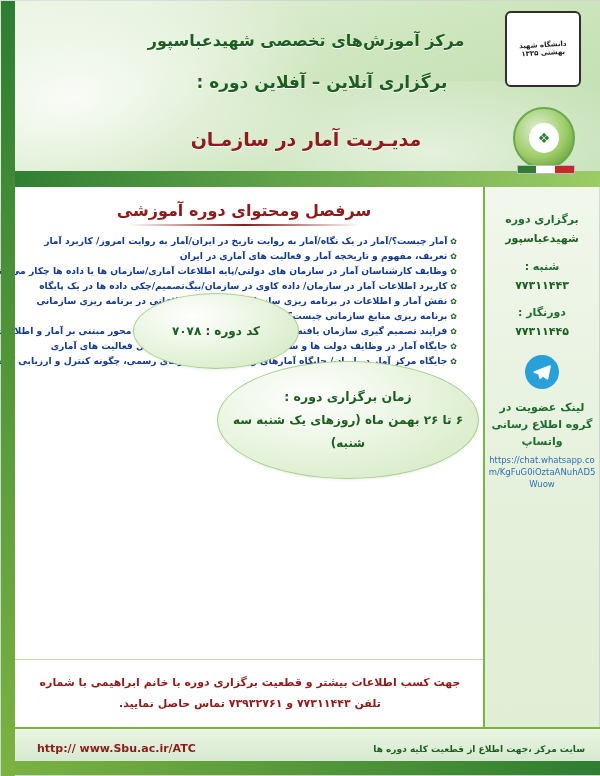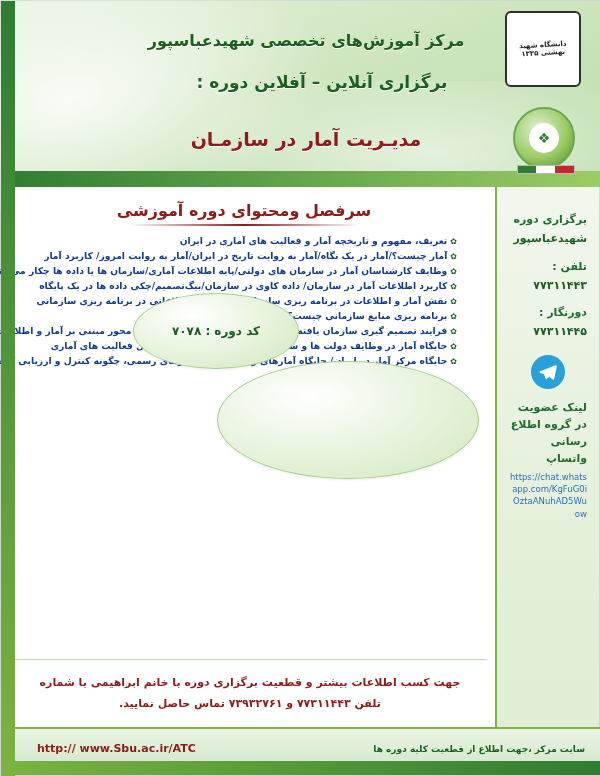--- a/index.html
+++ b/index.html
@@ -40,26 +40,26 @@
     pointer-events:none;
   }
   .header-swoosh2{
     position:absolute;left:120px;top:80px;width:520px;height:180px;
     background:radial-gradient(ellipse at 60% 40%, rgba(255,255,255,.55) 0%, rgba(255,255,255,0) 60%);
     pointer-events:none;
   }
 
   
   .sidebar{
-    position:absolute;right:0;top:186px;width:104px;height:576px;
+    position:absolute;right:0;top:186px;width:116px;height:576px;
     background:linear-gradient(180deg,#f1f7ec 0%,#e4f0da 60%,#dfeed4 100%);
     border-left:2px solid #7cb342;
     box-sizing:border-box;
-    padding:14px 12px;
-    text-align:right;
+    padding:14px 0;
+    text-align:center;
   }
   .sb-label{
     color:#1f6b2f;font-weight:bold;font-size:11px;line-height:1.55;margin-top:10px;
   }
   .sb-value{
     color:#1b5e20;font-weight:bold;font-size:11px;line-height:1.5;margin-top:3px;
   }
   .sb-link{
     color:#2f6fb5;font-size:8.5px;line-height:1.45;word-break:break-all;
     direction:ltr;margin-top:4px;
@@ -212,51 +212,53 @@
   <div class="h-center">
     <div class="h1">مرکز آموزش‌های تخصصی شهیدعباسپور</div>
     <div class="h2">برگزاری آنلاین – آفلاین دوره :</div>
     <div class="h3">مدیـریت آمار در سازمـان</div>
   </div>
 
   <div class="content">
     <div class="section-title">سرفصل ومحتوای دوره آموزشی</div>
     <div class="title-rule"></div>
     <ul class="topics">
+      <li>آمار چیست؟/آمار در یک نگاه/آمار به روایت تاریخ در ایران/آمار به روایت امروز/ کاربرد آمار</li>
       <li>تعریف، مفهوم و تاریخچه آمار و فعالیت های آماری در ایران</li>
-      <li>آمار چیست؟/آمار در یک نگاه/آمار به روایت تاریخ در ایران/آمار به روایت امروز/ کاربرد آمار</li>
       <li>وظایف کارشناسان آمار در سازمان های دولتی/پایه اطلاعات آماری/سازمان ها یا داده ها چکار می کنند؟</li>
       <li>کاربرد اطلاعات آمار در سازمان/ داده کاوی در سازمان/بیگ‌تصمیم/چکی داده ها در یک پایگاه</li>
       <li>نقش آمار و اطلاعات در برنامه ریزی سازمان/نقش منابع اطلاعاتی در برنامه ریزی سازمانی</li>
       <li>برنامه ریزی منابع سازمانی چیست؟ نقش آمار در برنامه ریزی ERP</li>
       <li>فرایند تصمیم گیری سازمان یافته بر پایه آمار و اطلاعات/جامعه دانایی محور مبتنی بر آمار و اطلاعات</li>
       <li>جایگاه آمار در وظایف دولت ها و سازمان ها(( وظایف دولت در مقابل فعالیت های آماری</li>
       <li>جایگاه مرکز آمار در ایران/ جایگاه آمارهای رسمی/ تولید آمارهای رسمی، چگونه کنترل و ارزیابی کیفی می شوند؟</li>
     </ul>
   </div>
 
   <div class="bubble bubble-code">کد دوره : ۷۰۷۸</div>
 
   <div class="bubble bubble-time">
     <div>
+      <span class="bt1">زمان برگزاری دوره :</span>
+      <span class="bt2">۶ تا ۲۶ بهمن ماه (روزهای یک شنبه سه شنبه)</span>
     </div>
   </div>
 
   <div class="content-divider"></div>
 
   <div class="footer-note">
     <div>جهت کسب اطلاعات بیشتر و قطعیت برگزاری دوره با خانم ابراهیمی با شماره</div>
     <div>تلفن ۷۷۳۱۱۴۴۳ و ۷۳۹۳۲۷۶۱ تماس حاصل نمایید.</div>
   </div>
 
   <div class="sidebar">
     <div class="sb-label">برگزاری دوره</div>
     <div class="sb-value">شهیدعباسپور</div>
 
-    <div class="sb-label">تلفن :</div>
+    <div class="sb-label">شنبه :</div>
     <div class="sb-value">۷۷۳۱۱۴۴۳</div>
 
     <div class="sb-label">دورنگار :</div>
     <div class="sb-value">۷۷۳۱۱۴۴۵</div>
 
     <div class="telegram">
       <svg width="20" height="20" viewBox="0 0 24 24" aria-hidden="true">
         <path fill="#ffffff" d="M21 4L2.6 11.2c-.9.35-.87 1.65.04 1.95l4.6 1.5 1.75 5.2c.25.73 1.18.93 1.7.37l2.5-2.6 4.6 3.4c.6.45 1.47.12 1.63-.62L22.6 5.3c.16-.8-.63-1.5-1.6-1.3z"></path>
       </svg>
     </div>

